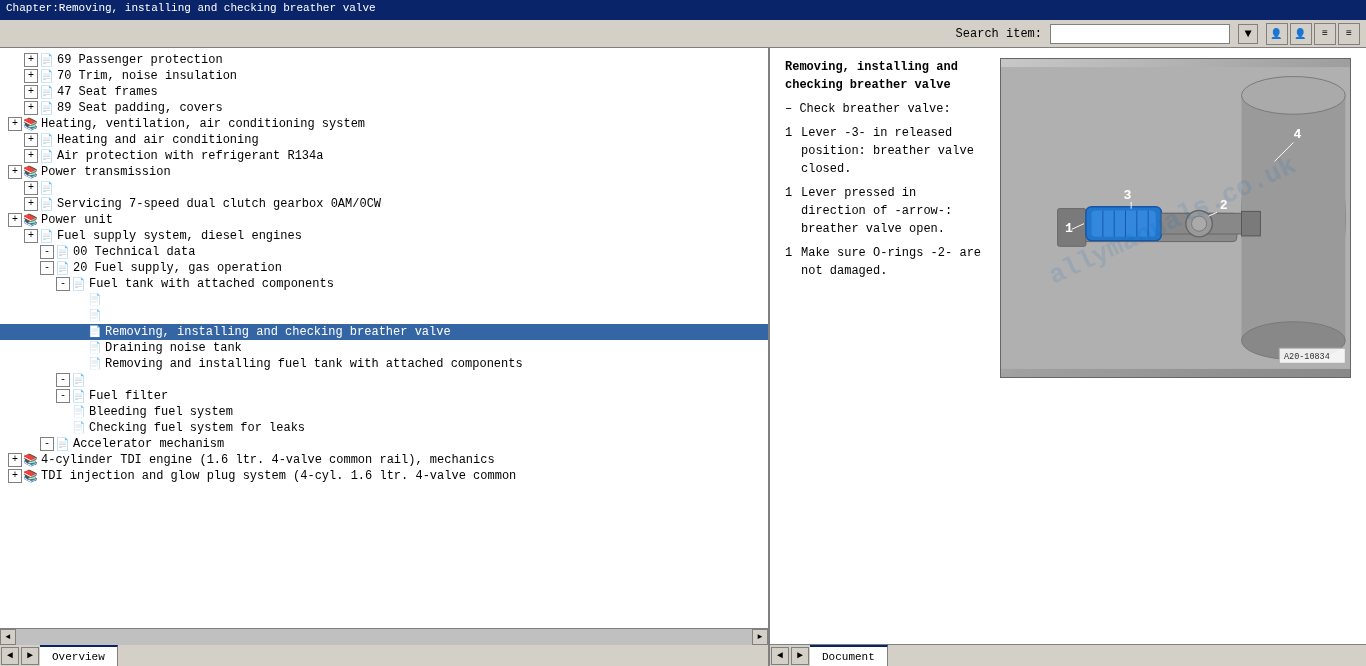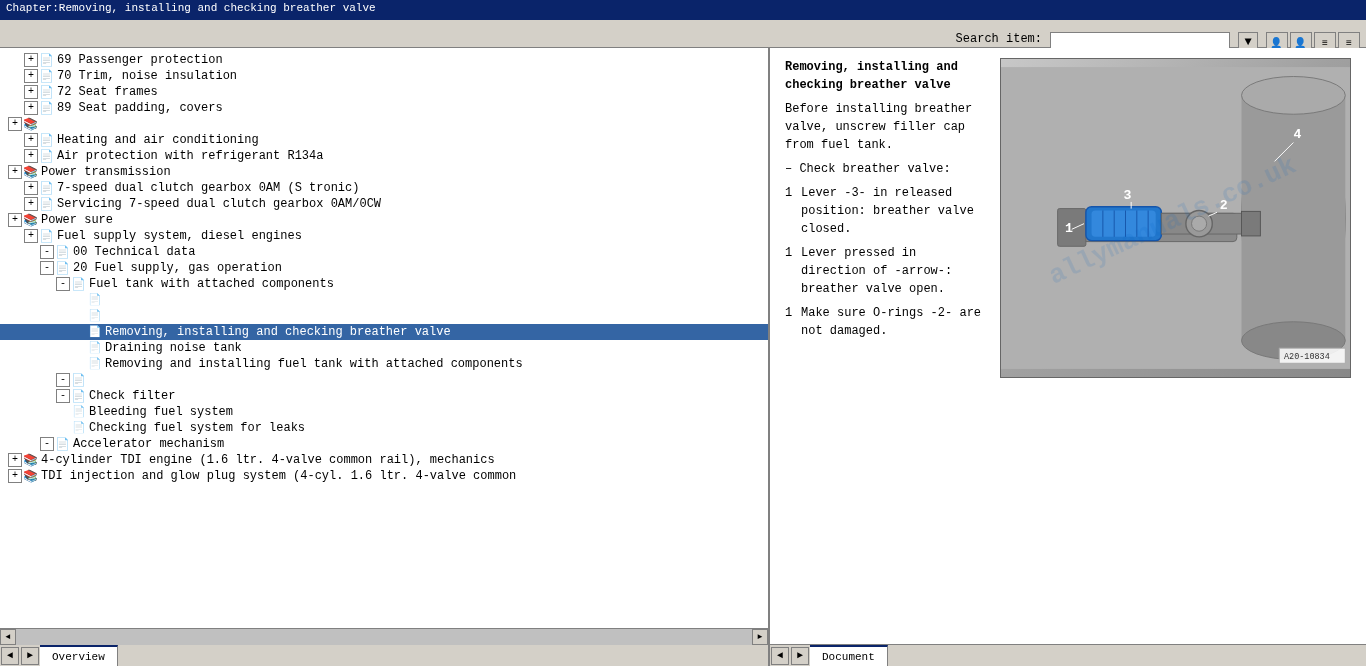--- a/index.html
+++ b/index.html
@@ -11,24 +11,24 @@
       padding: 2px 6px;
       font-size: 11px;
       height: 20px;
       display: flex;
       align-items: flex-start;
     }
 
     .toolbar {
       background: #d4d0c8;
       border-bottom: 1px solid #808080;
-      padding: 12px 6px;
+      padding: 2px 6px;
       height: 28px;
       display: flex;
-      align-items: flex-start;
+      align-items: center;
       gap: 8px;
     }
 
     .toolbar-label {
       font-size: 12px;
     }
 
     .toolbar-input {
       width: 180px;
       height: 20px;
@@ -290,32 +290,33 @@
         <div class="tree-item">
           <span class="tree-indent" style="width: 24px; display: inline-block;"></span>
           <span class="expand-btn">+</span>
           <span class="tree-icon folder-icon" style="color: rgb(52, 101, 164);">📄</span>
           <span style="font-family: &quot;Courier New&quot;, monospace; font-size: 12px;">70 Trim, noise insulation</span>
         </div>
         <div class="tree-item">
           <span class="tree-indent" style="width: 24px; display: inline-block;"></span>
           <span class="expand-btn">+</span>
           <span class="tree-icon folder-icon" style="color: rgb(52, 101, 164);">📄</span>
-          <span style="font-family: &quot;Courier New&quot;, monospace; font-size: 12px;">72 Seat frames</span>
+          <span style="font-family: &quot;Courier New&quot;, monospace; font-size: 12px;">47 Seat frames</span>
         </div>
         <div class="tree-item">
           <span class="tree-indent" style="width: 24px; display: inline-block;"></span>
           <span class="expand-btn">+</span>
           <span class="tree-icon folder-icon" style="color: rgb(52, 101, 164);">📄</span>
           <span style="font-family: &quot;Courier New&quot;, monospace; font-size: 12px;">89 Seat padding, covers</span>
         </div>
         <div class="tree-item">
           <span class="tree-indent" style="width: 8px; display: inline-block;"></span>
           <span class="expand-btn">+</span>
           <span class="tree-icon folder-icon" style="color: rgb(34, 85, 170);">📚</span>
+          <span style="font-family: &quot;Courier New&quot;, monospace; font-size: 12px;">Heating, ventilation, air conditioning system</span>
         </div>
         <div class="tree-item">
           <span class="tree-indent" style="width: 24px; display: inline-block;"></span>
           <span class="expand-btn">+</span>
           <span class="tree-icon folder-icon" style="color: rgb(52, 101, 164);">📄</span>
           <span style="font-family: &quot;Courier New&quot;, monospace; font-size: 12px;">Heating and air conditioning</span>
         </div>
         <div class="tree-item">
           <span class="tree-indent" style="width: 24px; display: inline-block;"></span>
           <span class="expand-btn">+</span>
@@ -325,33 +326,32 @@
         <div class="tree-item">
           <span class="tree-indent" style="width: 8px; display: inline-block;"></span>
           <span class="expand-btn">+</span>
           <span class="tree-icon folder-icon" style="color: rgb(34, 85, 170);">📚</span>
           <span style="font-family: &quot;Courier New&quot;, monospace; font-size: 12px;">Power transmission</span>
         </div>
         <div class="tree-item">
           <span class="tree-indent" style="width: 24px; display: inline-block;"></span>
           <span class="expand-btn">+</span>
           <span class="tree-icon folder-icon" style="color: rgb(52, 101, 164);">📄</span>
-          <span style="font-family: &quot;Courier New&quot;, monospace; font-size: 12px;">7-speed dual clutch gearbox 0AM (S tronic)</span>
         </div>
         <div class="tree-item">
           <span class="tree-indent" style="width: 24px; display: inline-block;"></span>
           <span class="expand-btn">+</span>
           <span class="tree-icon folder-icon" style="color: rgb(52, 101, 164);">📄</span>
           <span style="font-family: &quot;Courier New&quot;, monospace; font-size: 12px;">Servicing 7-speed dual clutch gearbox 0AM/0CW</span>
         </div>
         <div class="tree-item">
           <span class="tree-indent" style="width: 8px; display: inline-block;"></span>
           <span class="expand-btn">+</span>
           <span class="tree-icon folder-icon" style="color: rgb(34, 85, 170);">📚</span>
-          <span style="font-family: &quot;Courier New&quot;, monospace; font-size: 12px;">Power sure</span>
+          <span style="font-family: &quot;Courier New&quot;, monospace; font-size: 12px;">Power unit</span>
         </div>
         <div class="tree-item">
           <span class="tree-indent" style="width: 24px; display: inline-block;"></span>
           <span class="expand-btn">+</span>
           <span class="tree-icon folder-icon" style="color: rgb(52, 101, 164);">📄</span>
           <span style="font-family: &quot;Courier New&quot;, monospace; font-size: 12px;">Fuel supply system, diesel engines</span>
         </div>
         <div class="tree-item">
           <span class="tree-indent" style="width: 40px; display: inline-block;"></span>
           <span class="expand-btn">-</span>
@@ -400,21 +400,21 @@
         </div>
         <div class="tree-item">
           <span class="tree-indent" style="width: 56px; display: inline-block;"></span>
           <span class="expand-btn">-</span>
           <span class="tree-icon folder-icon" style="color: rgb(52, 101, 164);">📄</span>
         </div>
         <div class="tree-item">
           <span class="tree-indent" style="width: 56px; display: inline-block;"></span>
           <span class="expand-btn">-</span>
           <span class="tree-icon folder-icon" style="color: rgb(52, 101, 164);">📄</span>
-          <span style="font-family: &quot;Courier New&quot;, monospace; font-size: 12px;">Check filter</span>
+          <span style="font-family: &quot;Courier New&quot;, monospace; font-size: 12px;">Fuel filter</span>
         </div>
         <div class="tree-item">
           <span class="tree-indent" style="width: 56px; display: inline-block;"></span>
           <span style="display: inline-block; width: 16px;"></span>
           <span class="doc-icon" style="font-size: 11px;">📄</span>
           <span style="font-family: &quot;Courier New&quot;, monospace; font-size: 12px;">Bleeding fuel system</span>
         </div>
         <div class="tree-item">
           <span class="tree-indent" style="width: 56px; display: inline-block;"></span>
           <span style="display: inline-block; width: 16px;"></span>
@@ -445,21 +445,20 @@
       <div class="scroll-track"></div>
       <div class="scroll-btn">►</div>
     </div>
   </div>
 
   <div class="right-panel">
     <div class="doc-content">
       <div class="doc-text">
         <div class="text-line" style="font-weight:bold;margin-bottom:6px;">Removing, installing and checking breather valve</div>
 
-          <div style="margin-bottom: 6px; font-size: 12px; line-height: 1.5;">Before installing breather valve, unscrew filler cap from fuel tank.</div>
           <div style="margin-bottom: 6px; font-size: 12px; line-height: 1.5; margin-left: 0px;">– Check breather valve:</div>
           <div style="margin-bottom: 6px; font-size: 12px; line-height: 1.5; display: flex; gap: 4px;">
             <span style="min-width: 12px;">1</span>
             <span>Lever -3- in released position: breather valve closed.</span>
           </div>
           <div style="margin-bottom: 6px; font-size: 12px; line-height: 1.5; display: flex; gap: 4px;">
             <span style="min-width: 12px;">1</span>
             <span>Lever pressed in direction of -arrow-: breather valve open.</span>
           </div>
           <div style="margin-bottom: 6px; font-size: 12px; line-height: 1.5; display: flex; gap: 4px;">

